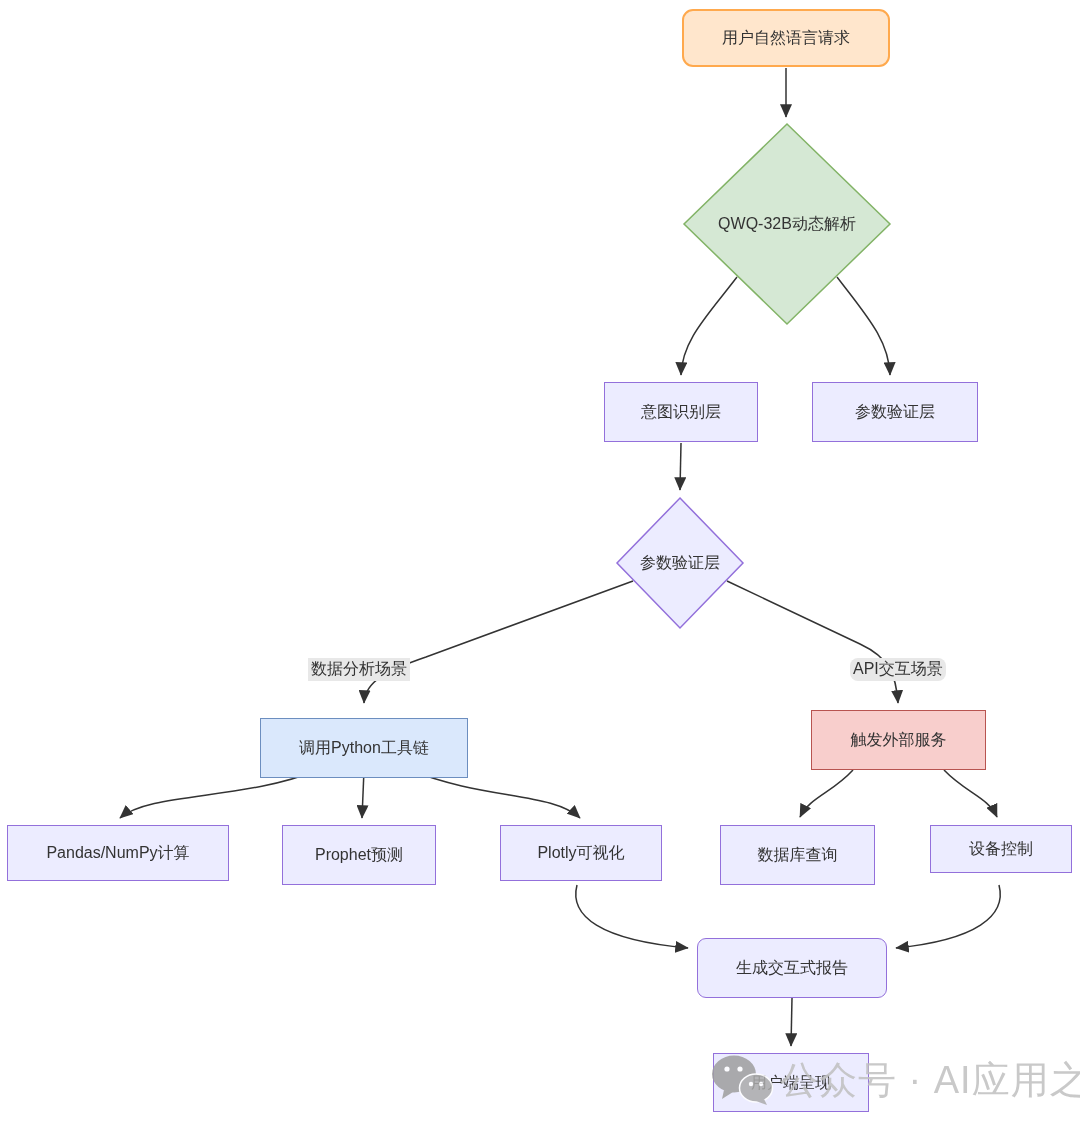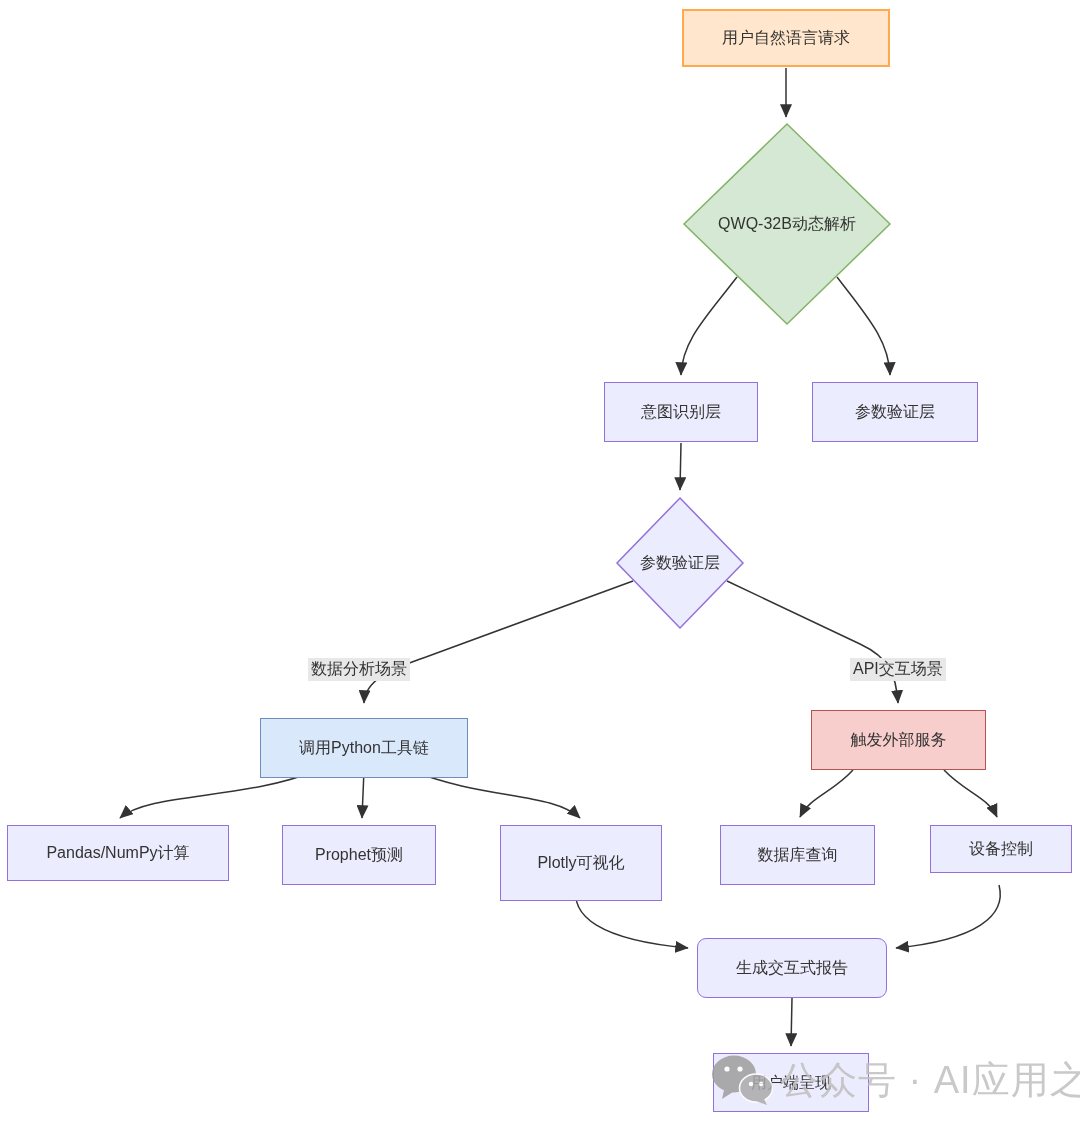--- a/index.html
+++ b/index.html
@@ -67,51 +67,51 @@
       <path marker-end="url(#arrow)" d="M 944 770 C 966 793 988 797 997 817"></path>
       <path marker-end="url(#arrow)" d="M 577 885 C 569 916 600 940 688 948"></path>
       <path marker-end="url(#arrow)" d="M 999 885 C 1007 916 976 940 896 948"></path>
       <path marker-end="url(#arrow)" d="M 792 998 L 791 1046"></path>
     </g>
 
     <polygon points="787,124 890,224 787,324 684,224" fill="#d5e8d4" stroke="#82b366" stroke-width="1.5"></polygon>
     <polygon points="680,498 743,563 680,628 617,563" fill="#ececff" stroke="#9370db" stroke-width="1.5"></polygon>
   </svg>
 
-  <div class="node box-orange" style="left:682px;top:9px;width:208px;height:58px;">用户自然语言请求</div>
+  <div class="node box-orange" style="left:682px;top:9px;width:208px;height:58px;border-radius:11px;">用户自然语言请求</div>
 
   <div class="diamond-label" style="left:687px;top:206px;width:200px;height:36px;">QWQ-32B动态解析</div>
 
   <div class="node" style="left:604px;top:382px;width:154px;height:60px;">意图识别层</div>
 
   <div class="node" style="left:812px;top:382px;width:166px;height:60px;">参数验证层</div>
 
   <div class="diamond-label" style="left:620px;top:545px;width:120px;height:36px;">参数验证层</div>
 
   <div class="node box-blue" style="left:260px;top:710px;width:208px;height:60px;margin-top:8px;">调用Python工具链</div>
 
   <div class="node box-red" style="left:811px;top:710px;width:175px;height:60px;text-align:center;">触发外部服务</div>
 
   <div class="node" style="left:7px;top:825px;width:222px;height:56px;">Pandas/NumPy计算</div>
 
   <div class="node" style="left:282px;top:825px;width:154px;height:60px;">Prophet预测</div>
 
-  <div class="node" style="left:500px;top:825px;width:162px;height:76px;">Plotly可视化</div>
+  <div class="node" style="left:500px;top:825px;width:162px;height:56px;">Plotly可视化</div>
 
   <div class="node" style="left:720px;top:825px;width:155px;height:60px;">数据库查询</div>
 
   <div class="node" style="left:930px;top:825px;width:142px;height:48px;">设备控制</div>
 
   <div class="node" style="left:697px;top:938px;width:190px;height:60px;border-radius:9px;">生成交互式报告</div>
 
   <div class="node" style="left:713px;top:1053px;width:156px;height:59px;">用户端呈现</div>
 
   <div class="edge-label" style="left:308px;top:658px;">数据分析场景</div>
 
-  <div class="edge-label" style="left:850px;top:658px;">API交互场景</div>
+  <div class="edge-label" style="left:850px;top:658px;border-radius:8px;">API交互场景</div>
 
   <div id="watermark">
     <span style="display:inline-flex;">
       <svg width="64" height="52" viewBox="0 0 64 52">
         <ellipse cx="24" cy="20" rx="22" ry="18.5" fill="#9e9e9e"></ellipse>
         <path d="M14 36 L12 45 L23 38 z" fill="#9e9e9e"></path>
         <circle cx="17" cy="15" r="2.6" fill="#ffffff"></circle>
         <circle cx="30" cy="15" r="2.6" fill="#ffffff"></circle>
         <ellipse cx="46" cy="34" rx="16.5" ry="14" fill="#ababab" stroke="#ffffff" stroke-width="1.5"></ellipse>
         <path d="M54 45 L57 51 L46 47 z" fill="#ababab"></path>

